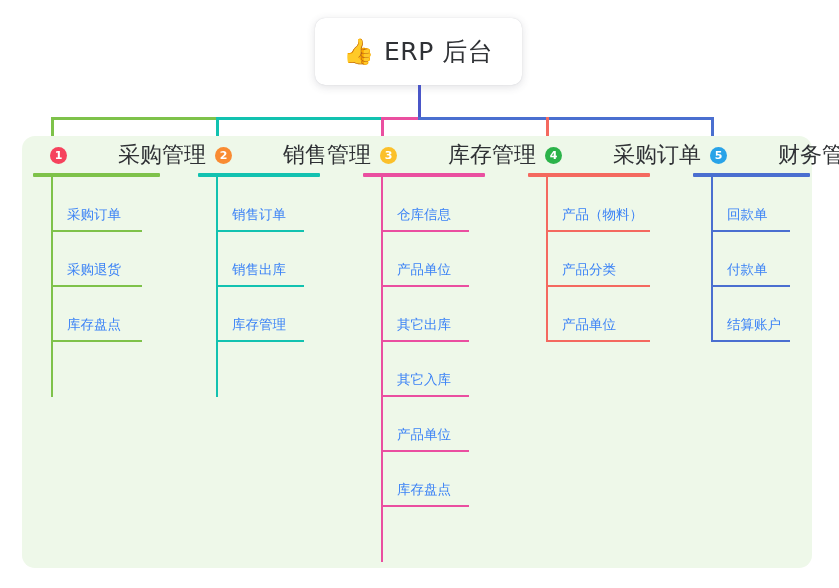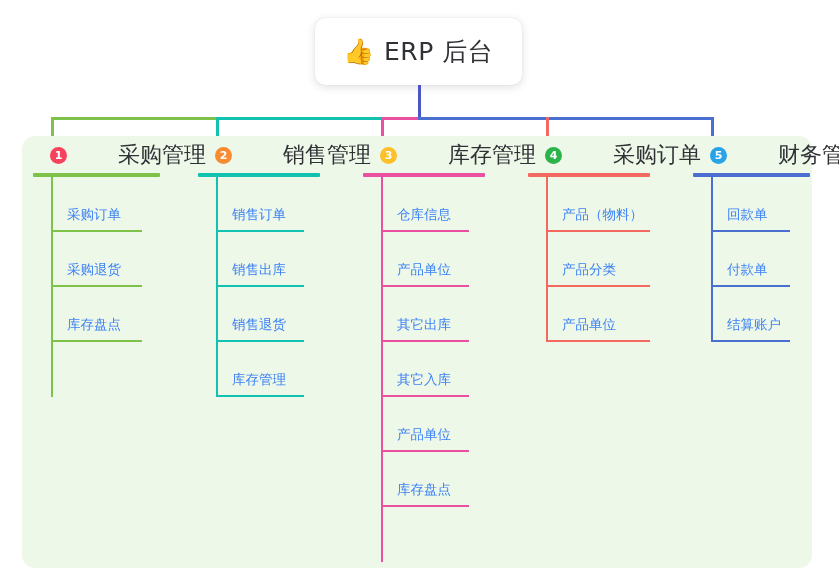--- a/index.html
+++ b/index.html
@@ -197,24 +197,20 @@
           <div class="spine" style="background: rgb(18, 194, 176); height: 220px;"></div>
           <div class="leaf">
             <span class="leaf-text">销售订单</span>
             <div class="leaf-rule" style="width: 86px; background: rgb(18, 194, 176);"></div>
           </div>
           <div class="leaf">
             <span class="leaf-text">销售出库</span>
             <div class="leaf-rule" style="width: 86px; background: rgb(18, 194, 176);"></div>
           </div>
           <div class="leaf">
-            <span class="leaf-text">销售退货</span>
-            <div class="leaf-rule" style="width: 86px; background: rgb(18, 194, 176);"></div>
-          </div>
-          <div class="leaf">
             <span class="leaf-text">库存管理</span>
             <div class="leaf-rule" style="width: 86px; background: rgb(18, 194, 176);"></div>
           </div>
         </div>
       </div>
       <div class="column" style="left: 363px;">
         <div class="col-head">
           <span class="badge" style="background: rgb(251, 192, 42);">3</span>
           <span class="col-title">库存管理</span>
         </div>

